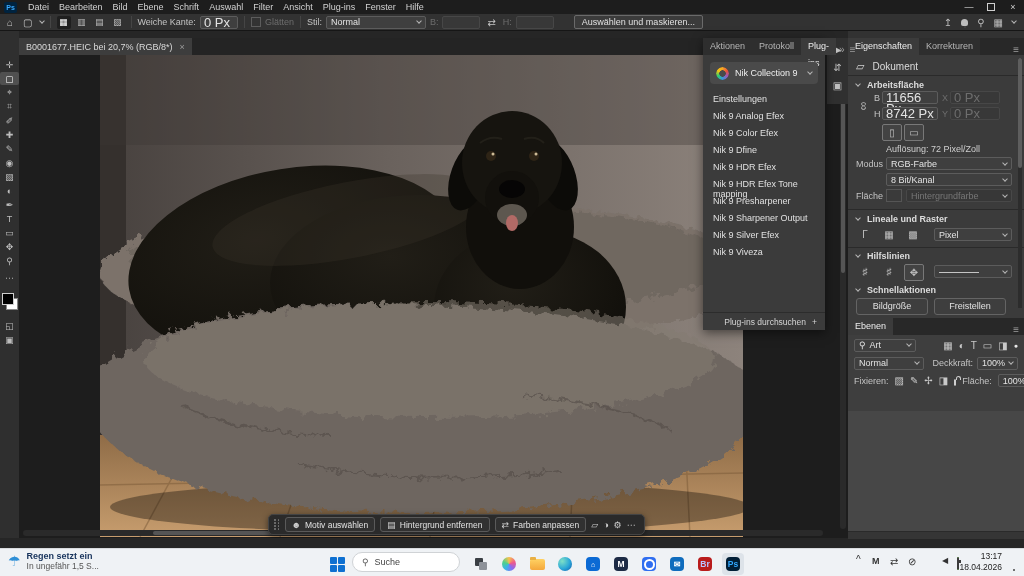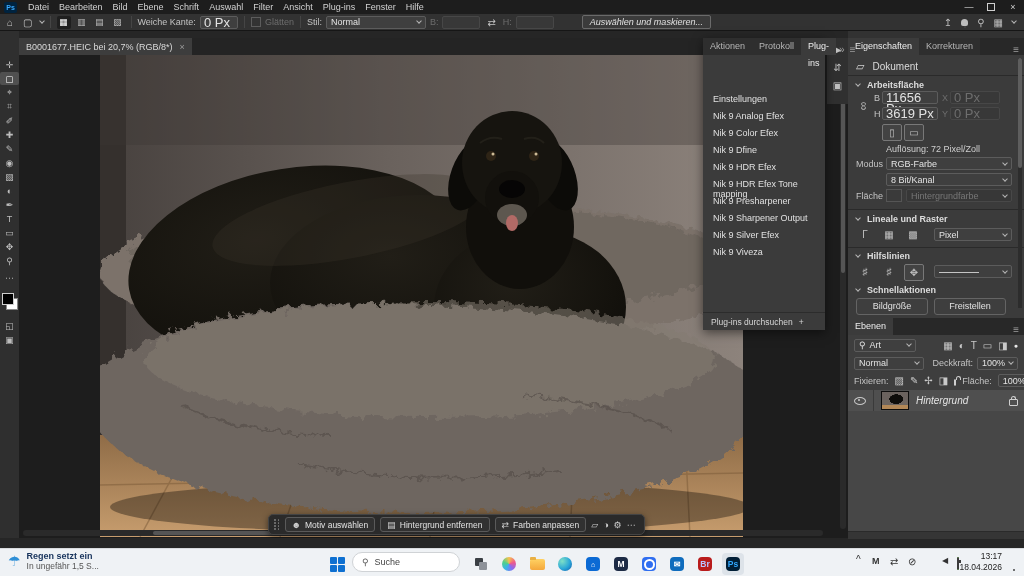--- a/index.html
+++ b/index.html
@@ -68,21 +68,21 @@
   .ptab.active{background:#3b3b3b;color:#ececec;}
   .pluginspanel{left:703px;top:38px;width:122px;height:292px;background:#3b3b3b;z-index:6;box-shadow:0 3px 10px rgba(0,0,0,.5);}
   .nikrow{position:absolute;left:7px;top:24px;width:108px;height:22px;background:#4a4a4a;border-radius:4px;
           display:flex;align-items:center;gap:6px;padding:0 6px;box-sizing:border-box;}
   .niklogo{width:13px;height:13px;border-radius:50%;
            background:conic-gradient(#f5a623,#e94e3c,#9b59b6,#3498db,#2ecc71,#f1c40f,#f5a623);
            -webkit-mask:radial-gradient(circle,transparent 0 3px,#000 3.5px);
                    mask:radial-gradient(circle,transparent 0 3px,#000 3.5px);}
   .pitem{position:absolute;left:10px;width:105px;height:14px;font-size:9px;color:#e0e0e0;}
   .plug-footer{position:absolute;left:0;bottom:0;width:122px;height:18px;border-top:1px solid #2c2c2c;
-               display:flex;align-items:center;justify-content:flex-start;gap:6px;padding:0 8px;box-sizing:border-box;
+               display:flex;align-items:center;justify-content:flex-end;gap:6px;padding:0 8px;box-sizing:border-box;
                font-size:8.5px;color:#d5d5d5;}
   .dockstrip{left:827px;top:38px;width:21px;height:66px;background:#303030;z-index:5;display:flex;flex-direction:column;
              align-items:center;gap:7px;padding-top:6px;box-sizing:border-box;color:#c0c0c0;}
   
   .rightdock{left:848px;top:31px;width:200px;height:507px;background:#323232;}
   .rd{position:absolute;}
   .sechead{font-weight:bold;color:#dcdcdc;font-size:9px;display:flex;align-items:center;gap:7px;}
   .divline{position:absolute;left:0;width:176px;height:1px;background:#2a2a2a;}
   .icobtn{width:18px;height:15px;display:flex;align-items:center;justify-content:center;color:#c0c0c0;font-size:10px;}
   .icobtn.boxed{border:1px solid #787878;border-radius:2px;background:#434343;}
@@ -172,21 +172,21 @@
     <span class="lbl">Stil:</span>
     <span class="sel" style="width:90px;">
       <span class="grow">Normal</span>
         <i class="chev"></i>
     </span>
     <span class="lbl dis">B:</span>
     <span class="fld dis"></span>
     <span class="opt-ico">⇄</span>
     <span class="lbl dis">H:</span>
     <span class="fld dis"></span>
-    <span class="pbtn" style="margin-left:24px;font-style:italic;">Auswählen und maskieren...</span>
+    <span class="pbtn" style="margin-left:16px;">Auswählen und maskieren...</span>
     <span class="optright">
       <span>↥</span>
       <span class="bell" style="background:#bdbdbd;"></span>
       <span>⚲</span>
       <span>▦</span>
       <i class="chev"></i>
     </span>
   </div>
 
   
@@ -329,20 +329,25 @@
 
   
   <div class="abs pluginspanel">
     <div class="panel-tabs">
       <span class="ptab">Aktionen</span>
       <span class="ptab">Protokoll</span>
       <span class="ptab active">Plug-ins</span>
       <span style="margin-left:auto;padding:0 3px;color:#9f9f9f;">»</span>
       <span style="padding:0 5px 0 2px;color:#9f9f9f;">≡</span>
     </div>
+    <div class="nikrow">
+      <span class="niklogo"></span>
+      <span style="flex:1;font-size:9px;color:#efefef;">Nik Collection 9</span>
+      <i class="chev"></i>
+    </div>
     <div class="pitem" style="top:56px;">Einstellungen</div>
     <div class="pitem" style="top:73px;">Nik 9 Analog Efex</div>
     <div class="pitem" style="top:90px;">Nik 9 Color Efex</div>
     <div class="pitem" style="top:107px;">Nik 9 Dfine</div>
     <div class="pitem" style="top:124px;">Nik 9 HDR Efex</div>
     <div class="pitem" style="top:141px;">Nik 9 HDR Efex Tone mapping</div>
     <div class="pitem" style="top:158px;">Nik 9 Presharpener</div>
     <div class="pitem" style="top:175px;">Nik 9 Sharpener Output</div>
     <div class="pitem" style="top:192px;">Nik 9 Silver Efex</div>
     <div class="pitem" style="top:209px;">Nik 9 Viveza</div>
@@ -379,21 +384,21 @@
       <i class="chev"></i>
       <span>Arbeitsfläche</span>
     </div>
 
     <span class="rd" style="left:12px;top:68px;font-size:12px;color:#b8b8b8;transform:rotate(90deg);">∞</span>
     <span class="rd lbl" style="left:26px;top:62px;">B</span>
     <span class="rd fld" style="left:34px;top:60px;width:48px;">11656 Px</span>
     <span class="rd lbl dis" style="left:94px;top:62px;">X</span>
     <span class="rd fld dis" style="left:102px;top:60px;width:42px;">0 Px</span>
     <span class="rd lbl" style="left:26px;top:78px;">H</span>
-    <span class="rd fld" style="left:34px;top:76px;width:48px;">3619 Px</span>
+    <span class="rd fld" style="left:34px;top:76px;width:48px;">8742 Px</span>
     <span class="rd lbl dis" style="left:94px;top:78px;">Y</span>
     <span class="rd fld dis" style="left:102px;top:76px;width:42px;">0 Px</span>
 
     <span class="rd icobtn boxed" style="left:34px;top:93px;">▯</span>
     <span class="rd icobtn boxed" style="left:56px;top:93px;">▭</span>
 
     <div class="rd" style="left:0;top:113px;width:170px;text-align:center;color:#cfcfcf;font-size:9px;">Auflösung: 72 Pixel/Zoll</div>
 
     <span class="rd lbl" style="left:8px;top:128px;">Modus</span>
     <span class="rd sel" style="left:38px;top:126px;width:116px;">
@@ -486,29 +491,20 @@
       <span>✎</span>
       <span>✢</span>
       <span>◨</span>
       <span class="padlock"></span>
       <span class="lbl" style="margin-left:auto;">Fläche:</span>
       <span class="sel" style="width:34px;">
         <span class="grow">100%</span>
       </span>
     </div>
 
-    <div class="rd lrow layer-sel" style="top:359px;height:21px;gap:7px;">
-      <span class="eye">
-          <b></b>
-        </span>
-      <span style="width:1px;height:21px;background:#3a3a3a;"></span>
-      <span class="thumb-img"></span>
-      <span style="font-style:italic;color:#e4e4e4;">Hintergrund</span>
-      <span class="padlock" style="margin-left:auto;"></span>
-    </div>
 
     <div class="layers-empty" style="top:380px;height:120px;"></div>
     <div class="rd" style="left:0;top:500px;width:176px;height:7px;background:#353535;border-top:1px solid #2a2a2a;"></div>
   </div>
 
   
 
   
   <div class="abs wtaskbar"></div>
   <div class="abs weather">

